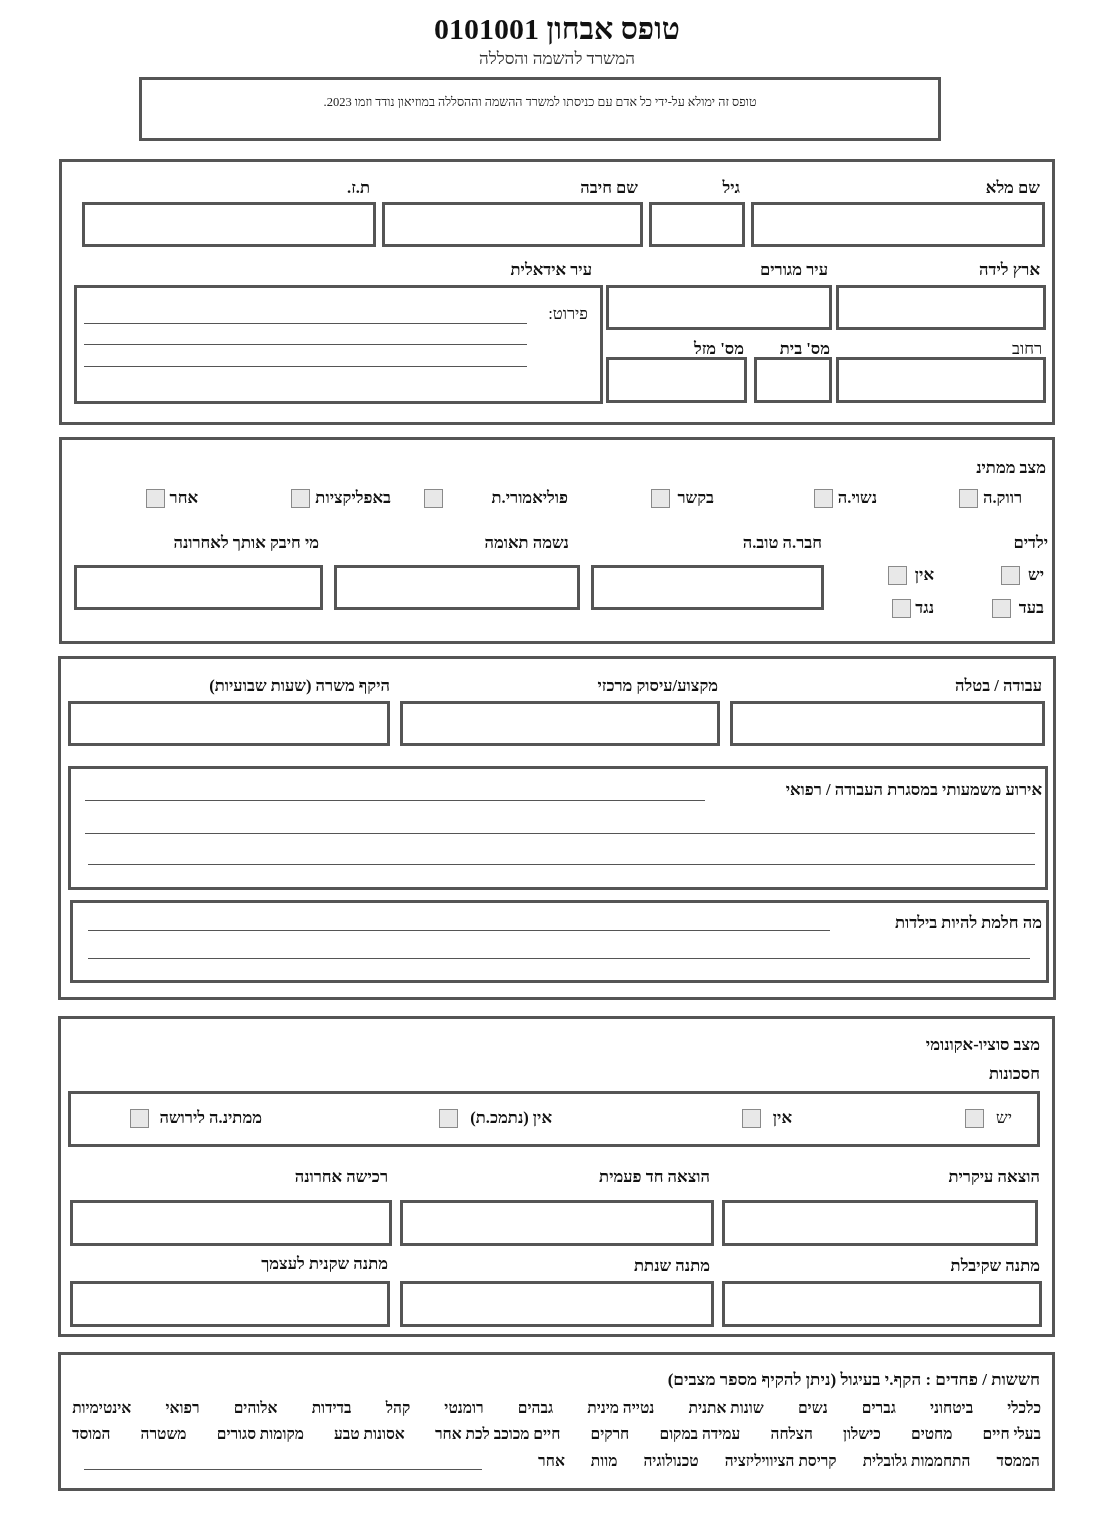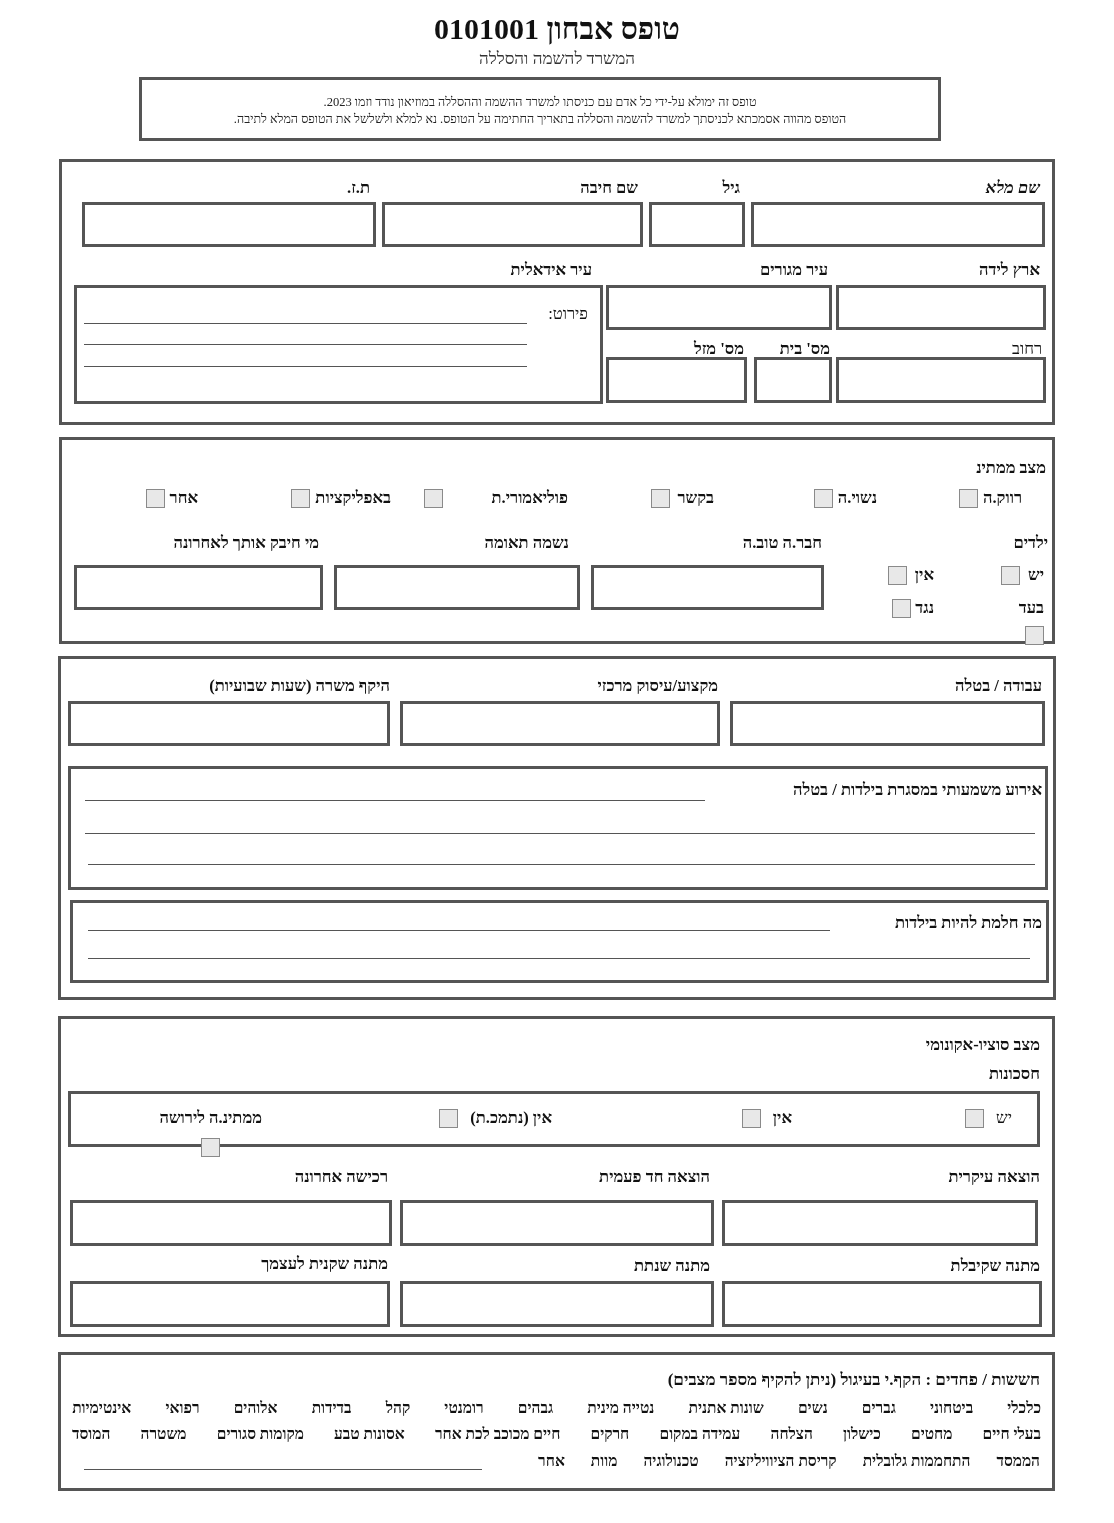--- a/index.html
+++ b/index.html
@@ -15,26 +15,25 @@
   .cb { width:19px; height:19px; background:#e8e8e8; border:1.5px solid #8a8a8a; box-sizing:border-box; }
   .wordrow { direction:rtl; font-size:15.5px; font-weight:bold; white-space:nowrap; display:flex; justify-content:space-between; }
 </style>
 </head>
 <body>
 
 <div class="abs title">טופס אבחון 0101001</div>
 <div class="abs subtitle">המשרד להשמה והסללה</div>
 <div class="abs notice">
   <div>טופס זה ימולא על-ידי כל אדם עם כניסתו למשרד ההשמה וההסללה במוזיאון נודד וזמו 2023.</div>
-  <div>הטופס מהווה אסמכתא לכניסתך למשרד להשמה והסללה בתאריך החתימה על הטופס. נא למלא ולשלשל את הטופס המלא לתיבה.</div>
 </div>
 
 <div class="abs section" style="left:59px;top:159px;width:996px;height:266px;"></div>
 
-<div class="abs lbl" style="right:74px;top:178px;font-style:italic;">שם מלא</div>
+<div class="abs lbl" style="right:74px;top:178px;">שם מלא</div>
 <div class="abs lbl" style="right:374px;top:178px;">גיל</div>
 <div class="abs lbl" style="right:476px;top:178px;">שם חיבה</div>
 <div class="abs lbl" style="right:744px;top:178px;">ת.ז.</div>
 
 <div class="abs box" style="left:751px;top:202px;width:294px;height:45px;"></div>
 <div class="abs box" style="left:649px;top:202px;width:96px;height:45px;"></div>
 <div class="abs box" style="left:382px;top:202px;width:261px;height:45px;"></div>
 <div class="abs box" style="left:82px;top:202px;width:294px;height:45px;"></div>
 
 <div class="abs lbl" style="right:74px;top:260px;">ארץ לידה</div>
@@ -93,21 +92,21 @@
 <div class="abs lbl" style="right:795px;top:533px;">מי חיבק אותך לאחרונה</div>
 
 <div class="abs" style="right:70px;top:565px;display:flex;align-items:center;gap:8px;direction:rtl;">
   <div class="cb" style="order:2;"></div>
   <span class="lbl" style="order:1;">יש</span>
 </div>
 <div class="abs" style="right:180px;top:565px;display:flex;align-items:center;gap:8px;direction:rtl;">
   <div class="cb" style="order:2;"></div>
   <span class="lbl" style="order:1;">אין</span>
 </div>
-<div class="abs" style="right:70px;top:598px;display:flex;gap:8px;direction:rtl;flex-direction:column;">
+<div class="abs" style="right:70px;top:598px;display:flex;align-items:center;gap:8px;direction:rtl;">
   <div class="cb" style="order:2;"></div>
   <span class="lbl" style="order:1;">בעד</span>
 </div>
 <div class="abs" style="right:180px;top:598px;display:flex;align-items:center;gap:4px;direction:rtl;">
   <div class="cb" style="order:2;"></div>
   <span class="lbl" style="order:1;">נגד</span>
 </div>
 
 <div class="abs box" style="left:591px;top:565px;width:233px;height:45px;"></div>
 <div class="abs box" style="left:334px;top:565px;width:246px;height:45px;"></div>
@@ -117,21 +116,21 @@
 
 <div class="abs lbl" style="right:72px;top:676px;">עבודה / בטלה</div>
 <div class="abs lbl" style="right:396px;top:676px;">מקצוע/עיסוק מרכזי</div>
 <div class="abs lbl" style="right:724px;top:676px;">היקף משרה (שעות שבועיות)</div>
 
 <div class="abs box" style="left:730px;top:701px;width:315px;height:45px;"></div>
 <div class="abs box" style="left:400px;top:701px;width:320px;height:45px;"></div>
 <div class="abs box" style="left:68px;top:701px;width:322px;height:45px;"></div>
 
 <div class="abs box" style="left:68px;top:766px;width:980px;height:124px;"></div>
-<div class="abs lbl" style="right:72px;top:780px;">אירוע משמעותי במסגרת בילדות / בטלה</div>
+<div class="abs lbl" style="right:72px;top:780px;">אירוע משמעותי במסגרת העבודה / רפואי</div>
 <div class="abs line" style="left:85px;top:800px;width:620px;"></div>
 <div class="abs line" style="left:85px;top:833px;width:950px;"></div>
 <div class="abs line" style="left:88px;top:864px;width:947px;"></div>
 
 <div class="abs box" style="left:70px;top:900px;width:979px;height:83px;"></div>
 <div class="abs lbl" style="right:72px;top:913px;">מה חלמת להיות בילדות</div>
 <div class="abs line" style="left:88px;top:930px;width:742px;"></div>
 <div class="abs line" style="left:88px;top:958px;width:942px;"></div>
 
 <div class="abs section" style="left:58px;top:1016px;width:997px;height:321px;"></div>
@@ -145,21 +144,21 @@
   <span class="lbl" style="order:1;font-weight:normal;">יש</span>
 </div>
 <div class="abs" style="right:322px;top:1108px;display:flex;align-items:center;gap:12px;direction:rtl;">
   <div class="cb" style="order:2;"></div>
   <span class="lbl" style="order:1;">אין</span>
 </div>
 <div class="abs" style="right:562px;top:1108px;display:flex;align-items:center;gap:12px;direction:rtl;">
   <div class="cb" style="order:2;"></div>
   <span class="lbl" style="order:1;">אין (נתמכ.ת)</span>
 </div>
-<div class="abs" style="right:852px;top:1108px;display:flex;align-items:center;gap:10px;direction:rtl;flex-direction:column;">
+<div class="abs" style="right:852px;top:1108px;display:flex;align-items:center;gap:10px;direction:rtl;">
   <div class="cb" style="order:2;"></div>
   <span class="lbl" style="order:1;">ממתינ.ה לירושה</span>
 </div>
 
 <div class="abs lbl" style="right:74px;top:1167px;">הוצאה עיקרית</div>
 <div class="abs lbl" style="right:404px;top:1167px;">הוצאה חד פעמית</div>
 <div class="abs lbl" style="right:726px;top:1167px;">רכישה אחרונה</div>
 
 <div class="abs box" style="left:722px;top:1200px;width:316px;height:46px;"></div>
 <div class="abs box" style="left:400px;top:1200px;width:314px;height:46px;"></div>

